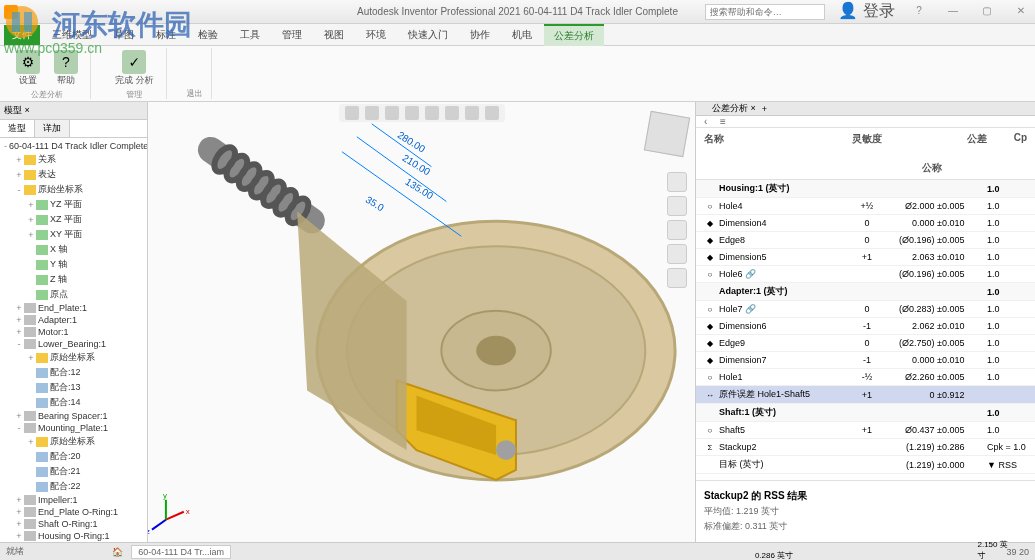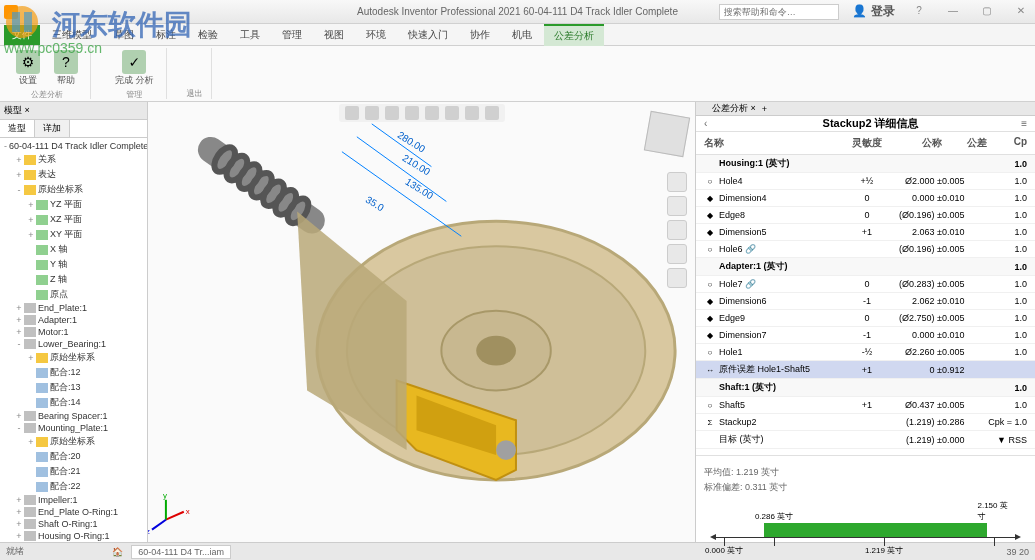--- a/index.html
+++ b/index.html
@@ -3,21 +3,21 @@
 <meta charset="utf-8">
 <style>
 * { margin: 0; padding: 0; box-sizing: border-box; font-family: "Microsoft YaHei", Arial, sans-serif; }
 body { width: 1035px; height: 560px; background: #f0f0f0; overflow: hidden; font-size: 10px; position: relative; }
 
 .titlebar { height: 24px; background: linear-gradient(#f8f8f8,#e8e8e8); display: flex; align-items: center; padding: 0 4px; border-bottom: 1px solid #d0d0d0; }
 .titlebar .app-icon { width: 14px; height: 14px; background: #ff9500; border-radius: 2px; margin-right: 6px; }
 .titlebar .doc-title { flex: 0 0 auto; margin-left: auto; margin-right: auto; font-size: 10px; color: #666; position: absolute; left: 50%; transform: translateX(-50%); }
 .titlebar .search { margin-left: auto; display: flex; align-items: center; gap: 14px; }
 .titlebar .search input { width: 120px; height: 16px; font-size: 9px; border: 1px solid #ccc; padding: 0 4px; }
-.titlebar .user { font-size: 12px; color: #555; font-weight: bold; }
+.titlebar .user { font-size: 16px; color: #555; }
 .titlebar .winbtn { width: 20px; height: 14px; display: inline-block; text-align: center; color: #888; cursor: pointer; }
 
 .ribbon-tabs { height: 22px; background: #f5f5f5; display: flex; align-items: center; border-bottom: 1px solid #d0d0d0; padding-left: 4px; gap: 2px; }
 .ribbon-tabs .tab { padding: 3px 10px; font-size: 10px; color: #444; cursor: pointer; }
 .ribbon-tabs .tab.active { background: #d4e8d4; color: #2a7a2a; border-top: 2px solid #2a9a2a; }
 .ribbon-tabs .file-tab { background: #2a9a2a; color: #fff; padding: 3px 8px; }
 
 .ribbon { height: 56px; background: #fafafa; border-bottom: 1px solid #d0d0d0; display: flex; padding: 2px 4px; gap: 12px; }
 .ribbon-group { display: flex; flex-direction: column; align-items: center; padding: 0 8px; border-right: 1px solid #e0e0e0; }
 .ribbon-btn { display: flex; flex-direction: column; align-items: center; cursor: pointer; padding: 2px 4px; }
@@ -55,30 +55,30 @@
 .tol-panel .tp-hdr { height: 18px; background: #e8e8e8; display: flex; align-items: center; padding: 0 16px; font-size: 9px; border-bottom: 1px solid #ccc; }
 .tol-panel .tp-title { height: 24px; display: flex; align-items: center; padding: 0 8px; border-bottom: 1px solid #e0e0e0; }
 .tol-panel .tp-title .back { width: 16px; cursor: pointer; color: #666; }
 .tol-panel .tp-title .ttl { flex: 1; text-align: center; font-size: 11px; font-weight: bold; }
 .tol-panel .tp-title .menu { cursor: pointer; color: #666; }
 
 .tol-table { flex: 0 0 auto; }
 .tol-table .thdr { display: flex; padding: 4px 8px; border-bottom: 1px solid #e0e0e0; font-size: 10px; font-weight: bold; color: #555; }
 .tol-table .thdr .c-name { flex: 1; }
 .tol-table .thdr .c-f { width: 40px; text-align: center; }
-.tol-table .thdr .c-nom { width: 55px; text-align: right; }
+.tol-table .thdr .c-nom { width: 55px; text-align: right; margin-top: 29px; }
 .tol-table .thdr .c-tol { width: 45px; text-align: right; }
 .tol-table .thdr .c-cp { width: 40px; text-align: right; }
 .tol-row { display: flex; align-items: center; padding: 2px 8px; font-size: 9px; border-bottom: 1px solid #f0f0f0; min-height: 16px; }
 .tol-row .ic { width: 12px; height: 12px; margin-right: 3px; display: inline-flex; align-items: center; justify-content: center; font-size: 8px; }
 .tol-row .c-name { flex: 1; display: flex; align-items: center; }
 .tol-row .c-f { width: 40px; text-align: center; }
 .tol-row .c-nom { width: 55px; text-align: right; }
 .tol-row .c-tol { width: 45px; text-align: left; }
-.tol-row .c-cp { width: 40px; text-align: right; }
+.tol-row .c-cp { width: 40px; text-align: left; }
 .tol-row.grp { font-weight: bold; background: #f8f8f8; }
 .tol-row.sel { background: #d0d8f0; }
 
 .rss-panel { padding: 8px; border-top: 1px solid #e0e0e0; margin-top: 6px; }
 .rss-panel .rss-title { font-size: 10px; font-weight: bold; }
 .rss-panel .rss-sub { font-size: 9px; color: #666; margin-top: 2px; }
 .rss-chart { margin-top: 8px; height: 50px; position: relative; }
 .rss-chart .axis { position: absolute; bottom: 14px; left: 10px; right: 10px; height: 1px; background: #333; }
 .rss-chart .axis::before, .rss-chart .axis::after { content: ''; position: absolute; top: -3px; width: 0; height: 0; border-top: 3px solid transparent; border-bottom: 3px solid transparent; }
 .rss-chart .axis::before { left: -4px; border-right: 6px solid #333; }
@@ -398,21 +398,20 @@
     </svg>
   </div>
 
   <div class="tol-panel">
     <div class="tp-hdr">
       <span>公差分析 ×</span>
       <span style="margin-left:6px;cursor:pointer">+</span>
     </div>
     <div class="tp-title">
       <span class="back">‹</span>
-      <span class="ttl">Stackup2 详细信息</span>
       <span class="menu">≡</span>
     </div>
     <div class="tol-table">
       <div class="thd97 thdr">
         <span class="c-name">名称</span>
         <span class="c-f">灵敏度</span>
         <span class="c-nom">公称</span>
         <span class="c-tol">公差</span>
         <span class="c-cp">Cp</span>
       </div>
@@ -532,20 +531,21 @@
           <div class="tol-row">
             <span class="c-name"><span class="ic"></span>目标 (英寸)</span>
             <span class="c-f"></span>
             <span class="c-nom">(1.219) ±</span>
             <span class="c-tol">0.000</span>
             <span class="c-cp">▼  RSS</span>
           </div>
         </div>
     </div>
     <div class="rss-panel">
+      <div class="rss-title">Stackup2 的 RSS 结果</div>
       <div class="rss-sub">平均值: 1.219 英寸</div>
       <div class="rss-sub">标准偏差: 0.311 英寸</div>
       <div class="rss-chart" id="rss-chart">
         <div class="bar"></div>
         <div class="axis"></div>
       <div class="tick" style="left: 20px;"></div>
           <div class="tick-lbl" style="left: 20px;">0.000 英寸</div>
           <div class="tick" style="left: 70px;"></div>
           <div class="top-lbl" style="left: 70px;">0.286 英寸</div>
           <div class="tick" style="left: 180px;"></div>

